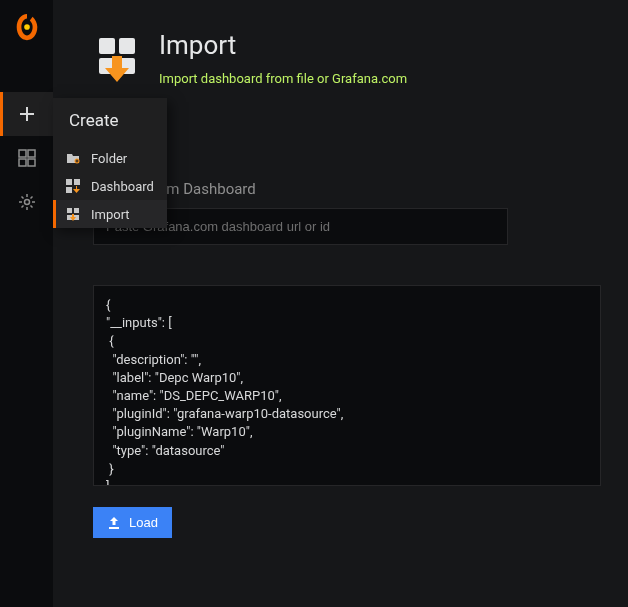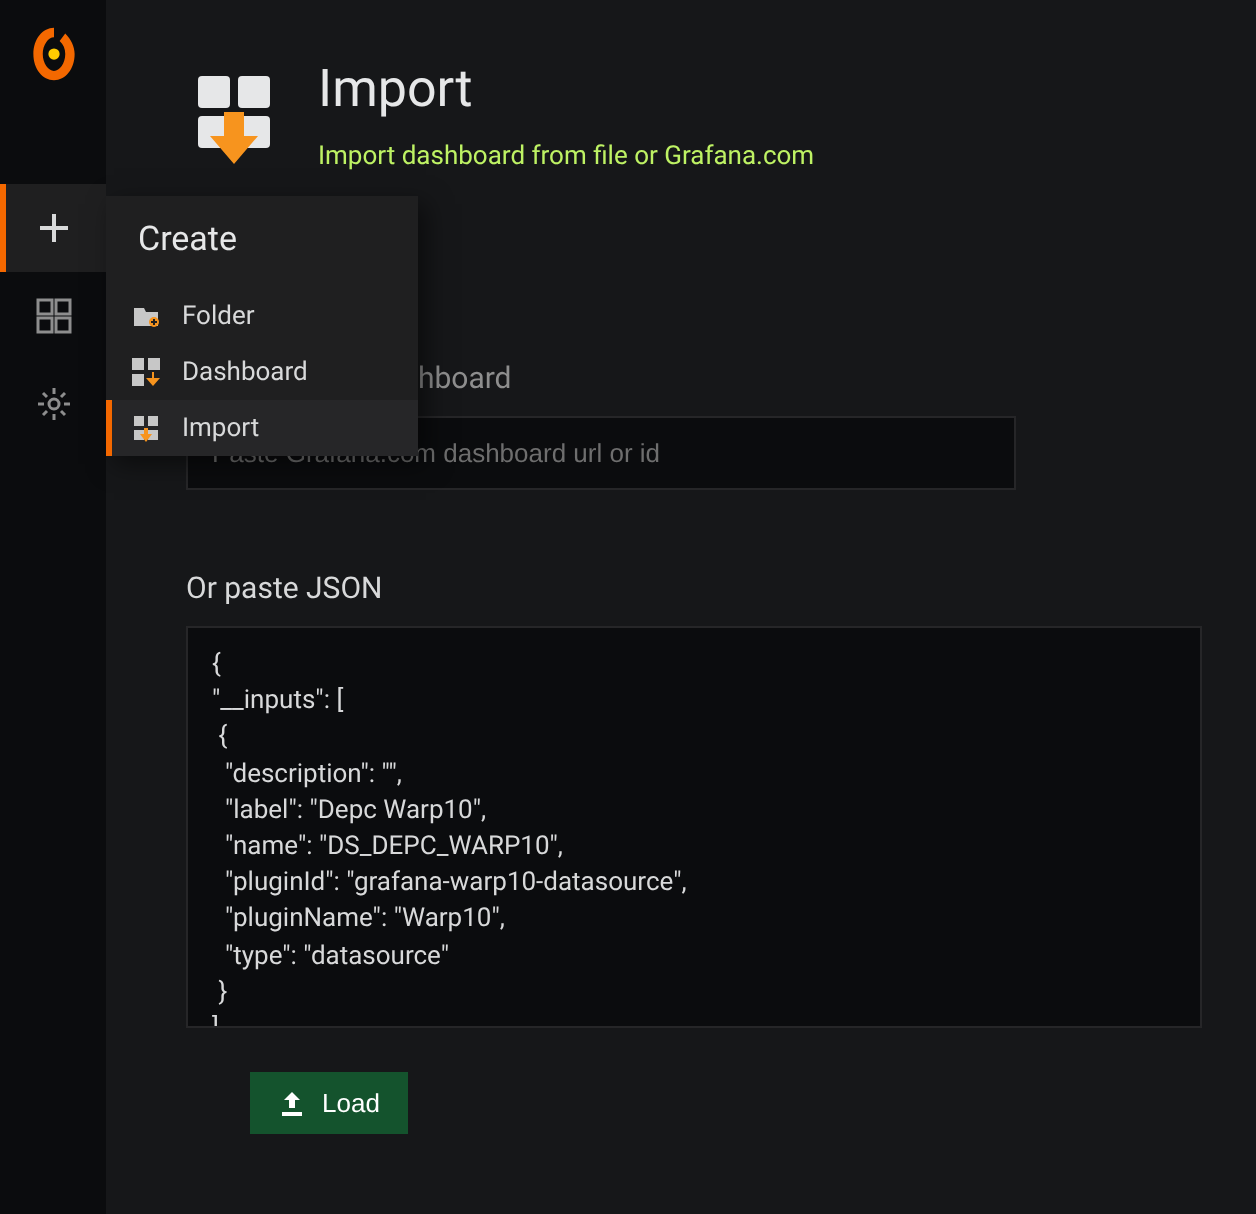--- a/index.html
+++ b/index.html
@@ -72,21 +72,21 @@
 }
 .header-sub {
   font-size: 13px;
   color: #bef264;
   margin-top: 11px;
 }
 .flyout {
   position: absolute;
   left: 53px;
   top: 98px;
-  width: 156px;
+  width: 114px;
   background: #1f1f20;
   box-shadow: 4px 4px 12px rgba(0,0,0,0.5);
   z-index: 100;
 }
 .flyout-title {
   font-size: 17px;
   color: #e6e7e8;
   padding: 12px 16px 14px;
 }
 .flyout-item {
@@ -146,27 +146,26 @@
   outline: none;
   line-height: 1.4;
   white-space: pre;
 }
 .gap-lg { height: 40px; }
 .gap-sm { height: 18px; }
 .load-btn {
   display: inline-flex;
   align-items: center;
   gap: 8px;
-  background: #14532d;
+  background: #3b82f6;
   color: #fff;
   border: none;
   padding: 8px 14px;
   font-size: 13px;
   cursor: pointer;
-  margin-left: 32px;
 }
 .grafana-label-obscured {
   font-size: 15px;
   color: #8e8e8e;
   margin-bottom: 10px;
 }
 </style>
 </head>
 <body>
 
@@ -215,21 +214,20 @@
         <div class="header-sub">Import dashboard from file or Grafana.com</div>
       </div>
     </div>
 
     <div style="margin-top:94px;"></div>
     <div class="grafana-label-obscured">Grafana.com Dashboard</div>
     <input class="input-box" type="text" placeholder="Paste Grafana.com dashboard url or id" style="">
 
     <div class="gap-lg"></div>
 
-    <div class="section-label">Or paste JSON</div>
     <textarea class="json-area" style="">{
 "__inputs": [
  {
   "description": "",
   "label": "Depc Warp10",
   "name": "DS_DEPC_WARP10",
   "pluginId": "grafana-warp10-datasource",
   "pluginName": "Warp10",
   "type": "datasource"
  }

